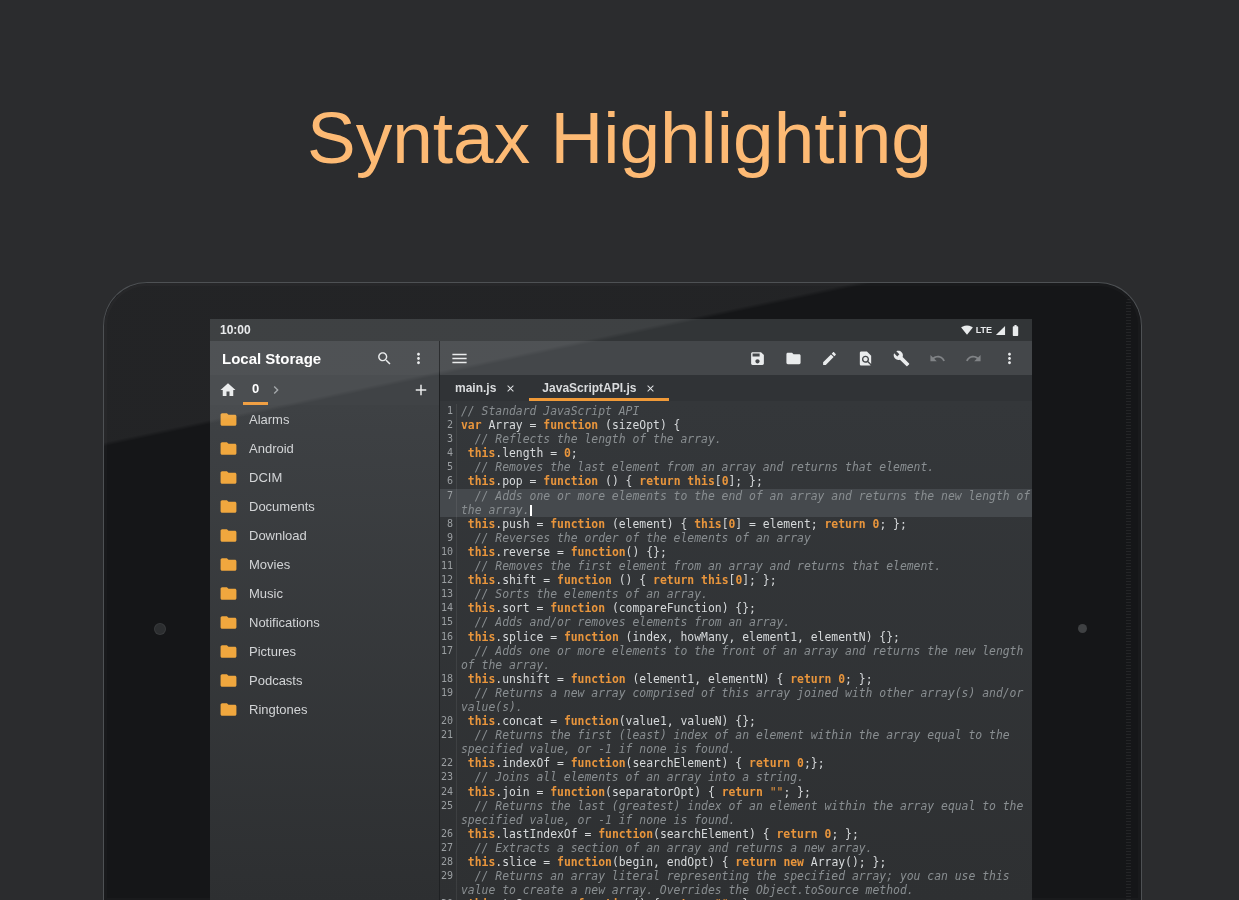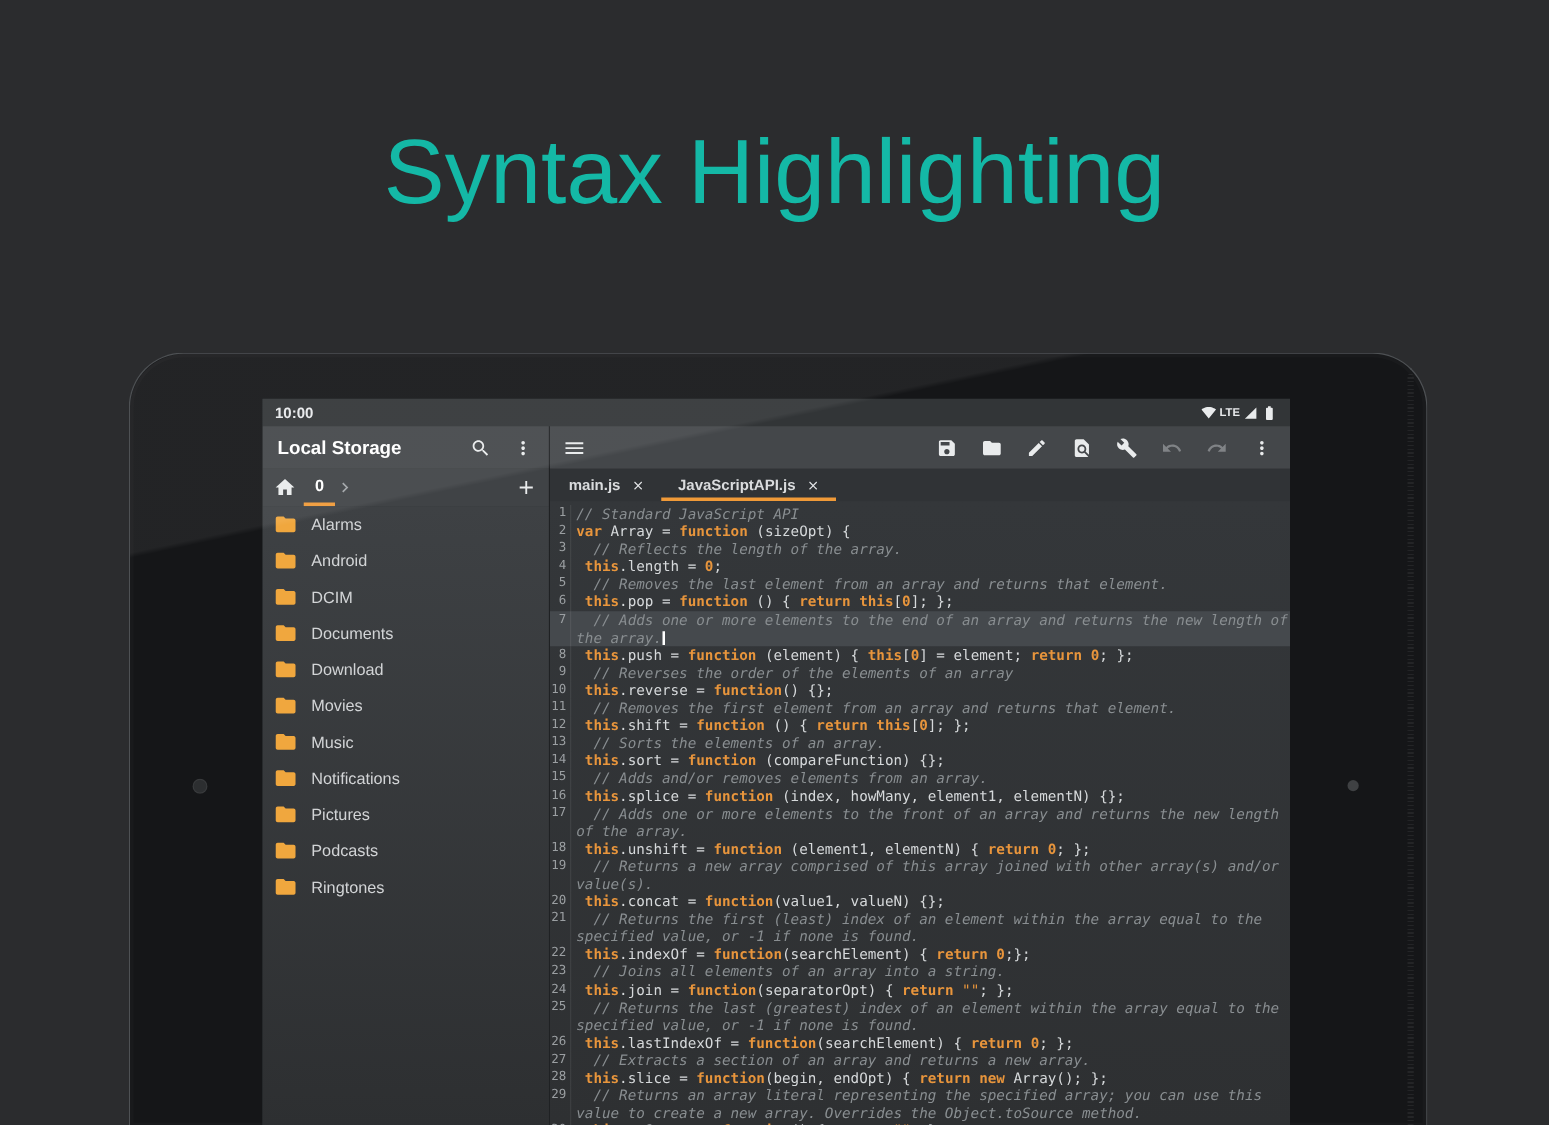--- a/index.html
+++ b/index.html
@@ -1,19 +1,19 @@
 <!DOCTYPE html>
 <html><head>
 <meta charset="utf-8">
 <style>
   html,body{margin:0;padding:0;background:#222;}
   .stage{position:relative;width:1239px;height:900px;background:#2b2c2e;overflow:hidden;
          font-family:"Liberation Sans",sans-serif;}
   .page-title{position:absolute;left:0;top:96px;width:100%;margin:0;text-align:center;
-              color:#14b8a6;font-size:73px;font-weight:400;letter-spacing:0px;}
+              color:#fdba74;font-size:73px;font-weight:400;letter-spacing:0px;}
   
   .tablet{position:absolute;left:103px;top:282px;width:1037px;height:618px;
           background:#151618;border:1px solid #4e5154;border-bottom:none;
           border-radius:44px 44px 0 0;box-shadow:inset 0 0 0 3px rgba(255,255,255,0.02);}
   .camera-dot{position:absolute;border-radius:50%;}
   .camera-dot.left{left:50px;top:340px;width:10px;height:10px;background:#2c2e30;border:1px solid rgba(255,255,255,0.06);}
   .camera-dot.right{right:54px;top:341px;width:9px;height:9px;background:#3f4143;}
   .speaker-strip{position:absolute;right:10px;top:16px;bottom:0;width:5px;opacity:.45;border-radius:3px;
       background:repeating-linear-gradient(180deg,rgba(255,255,255,.14) 0 1px,rgba(0,0,0,0) 1px 3px);}
   .glare{position:absolute;inset:0;border-radius:44px 44px 0 0;pointer-events:none;z-index:60;

